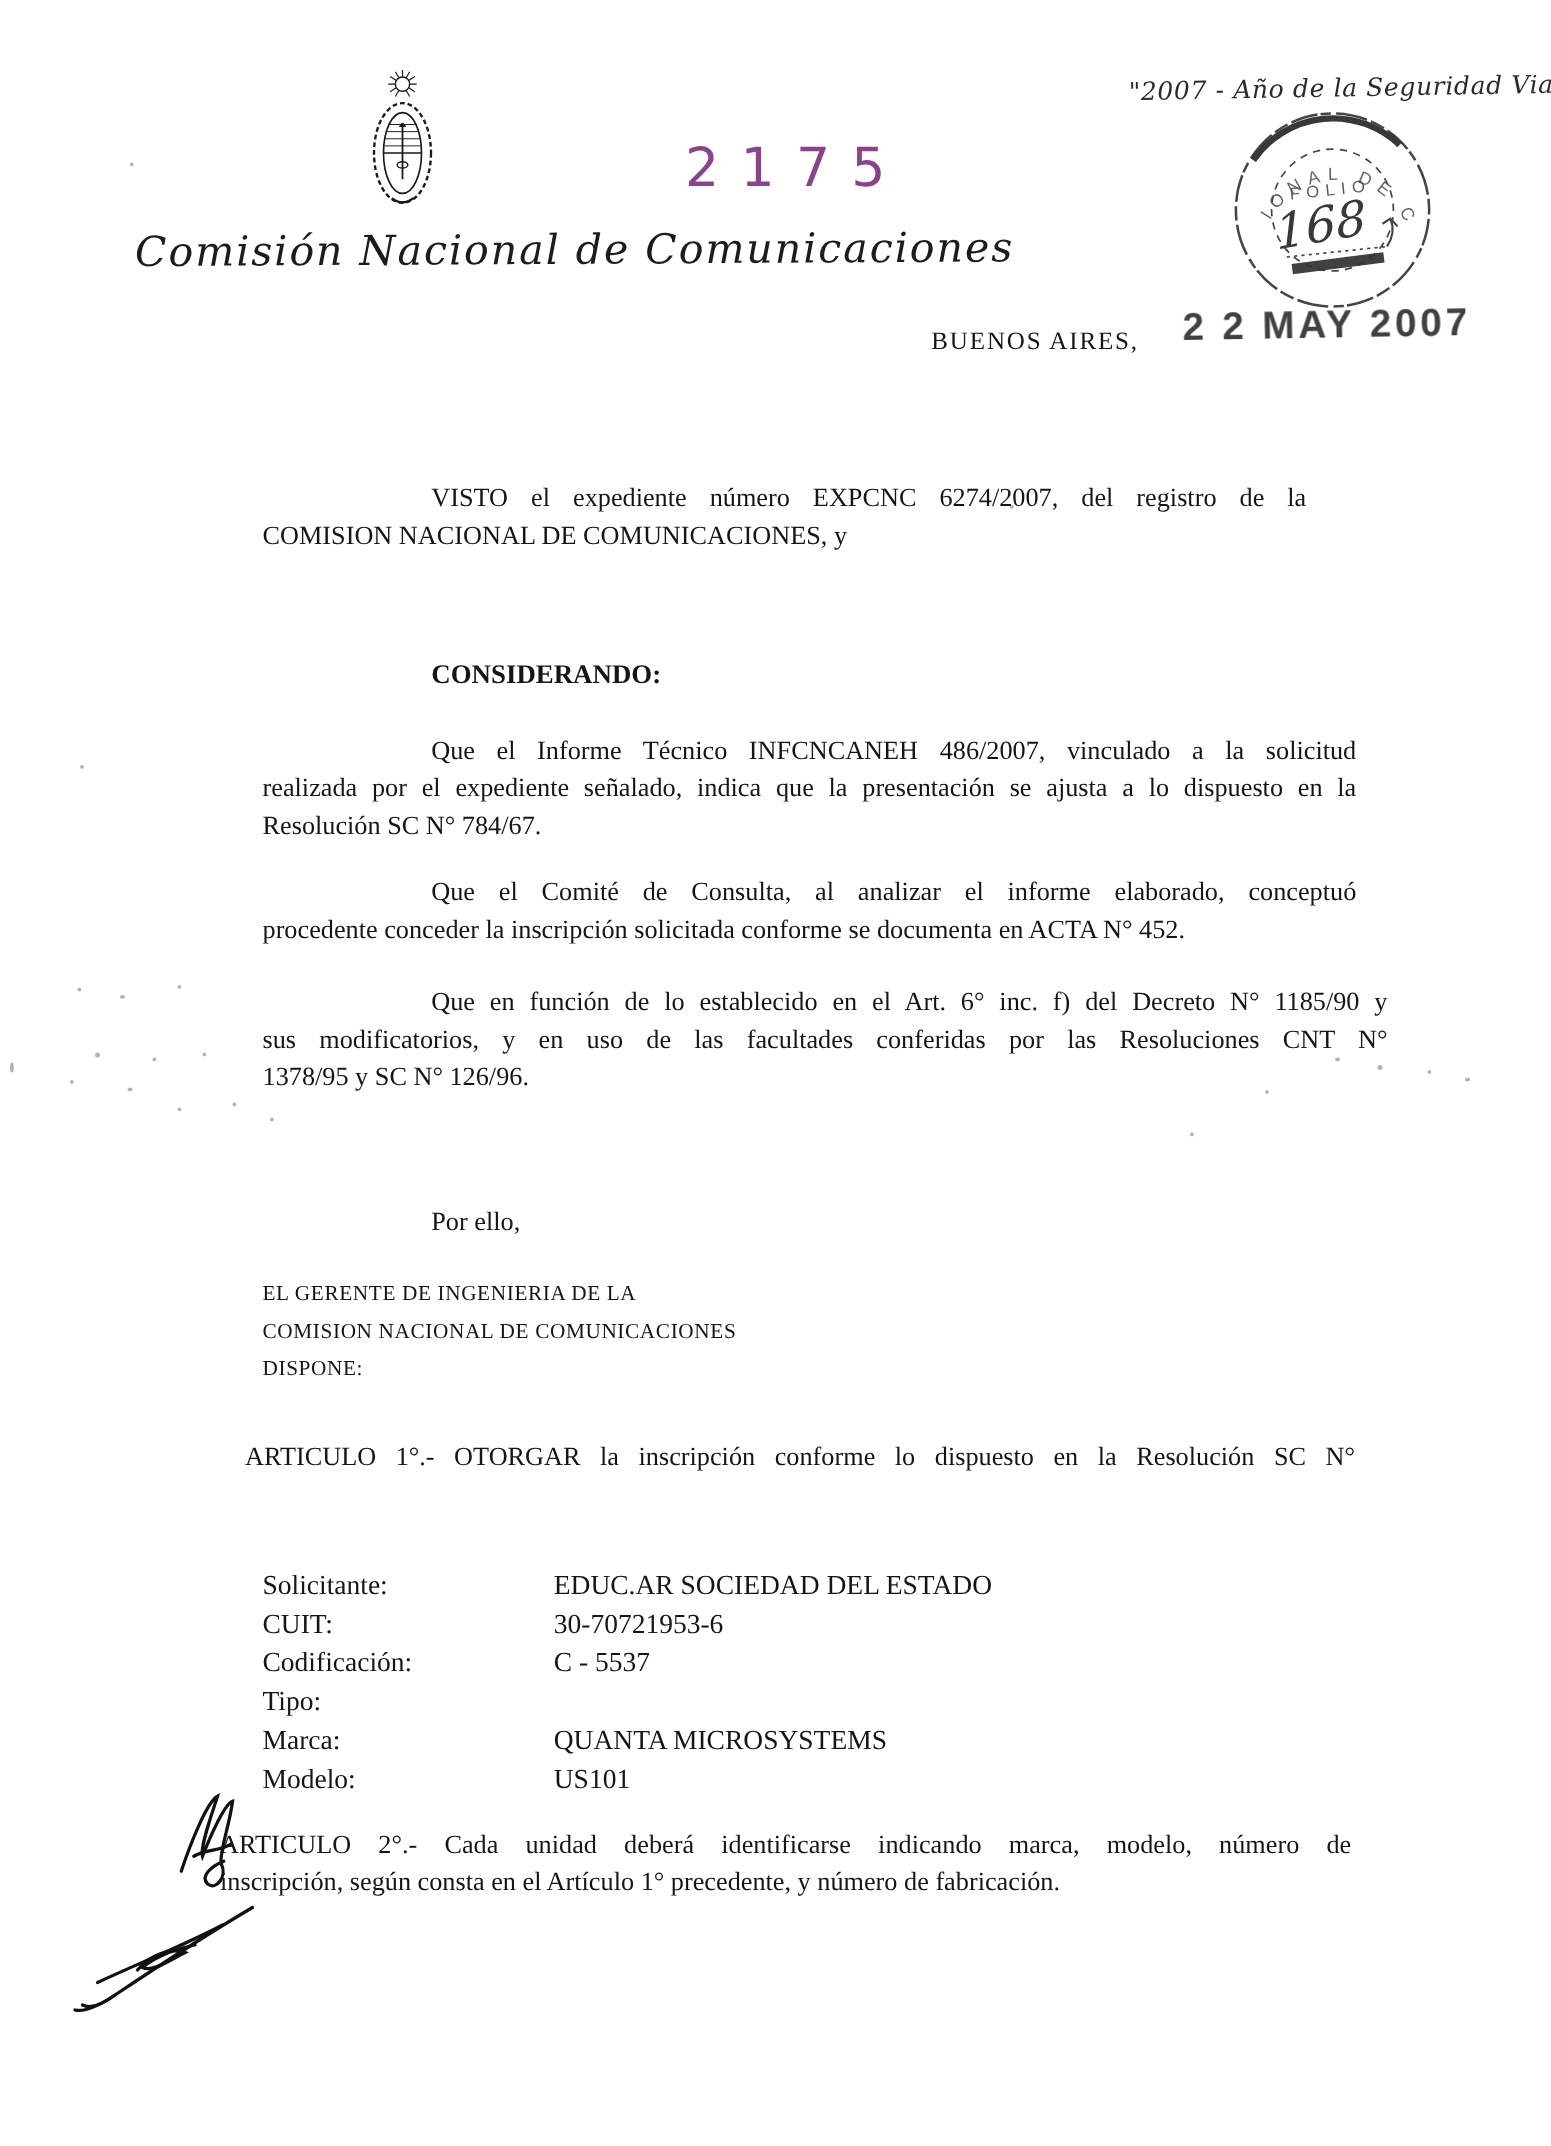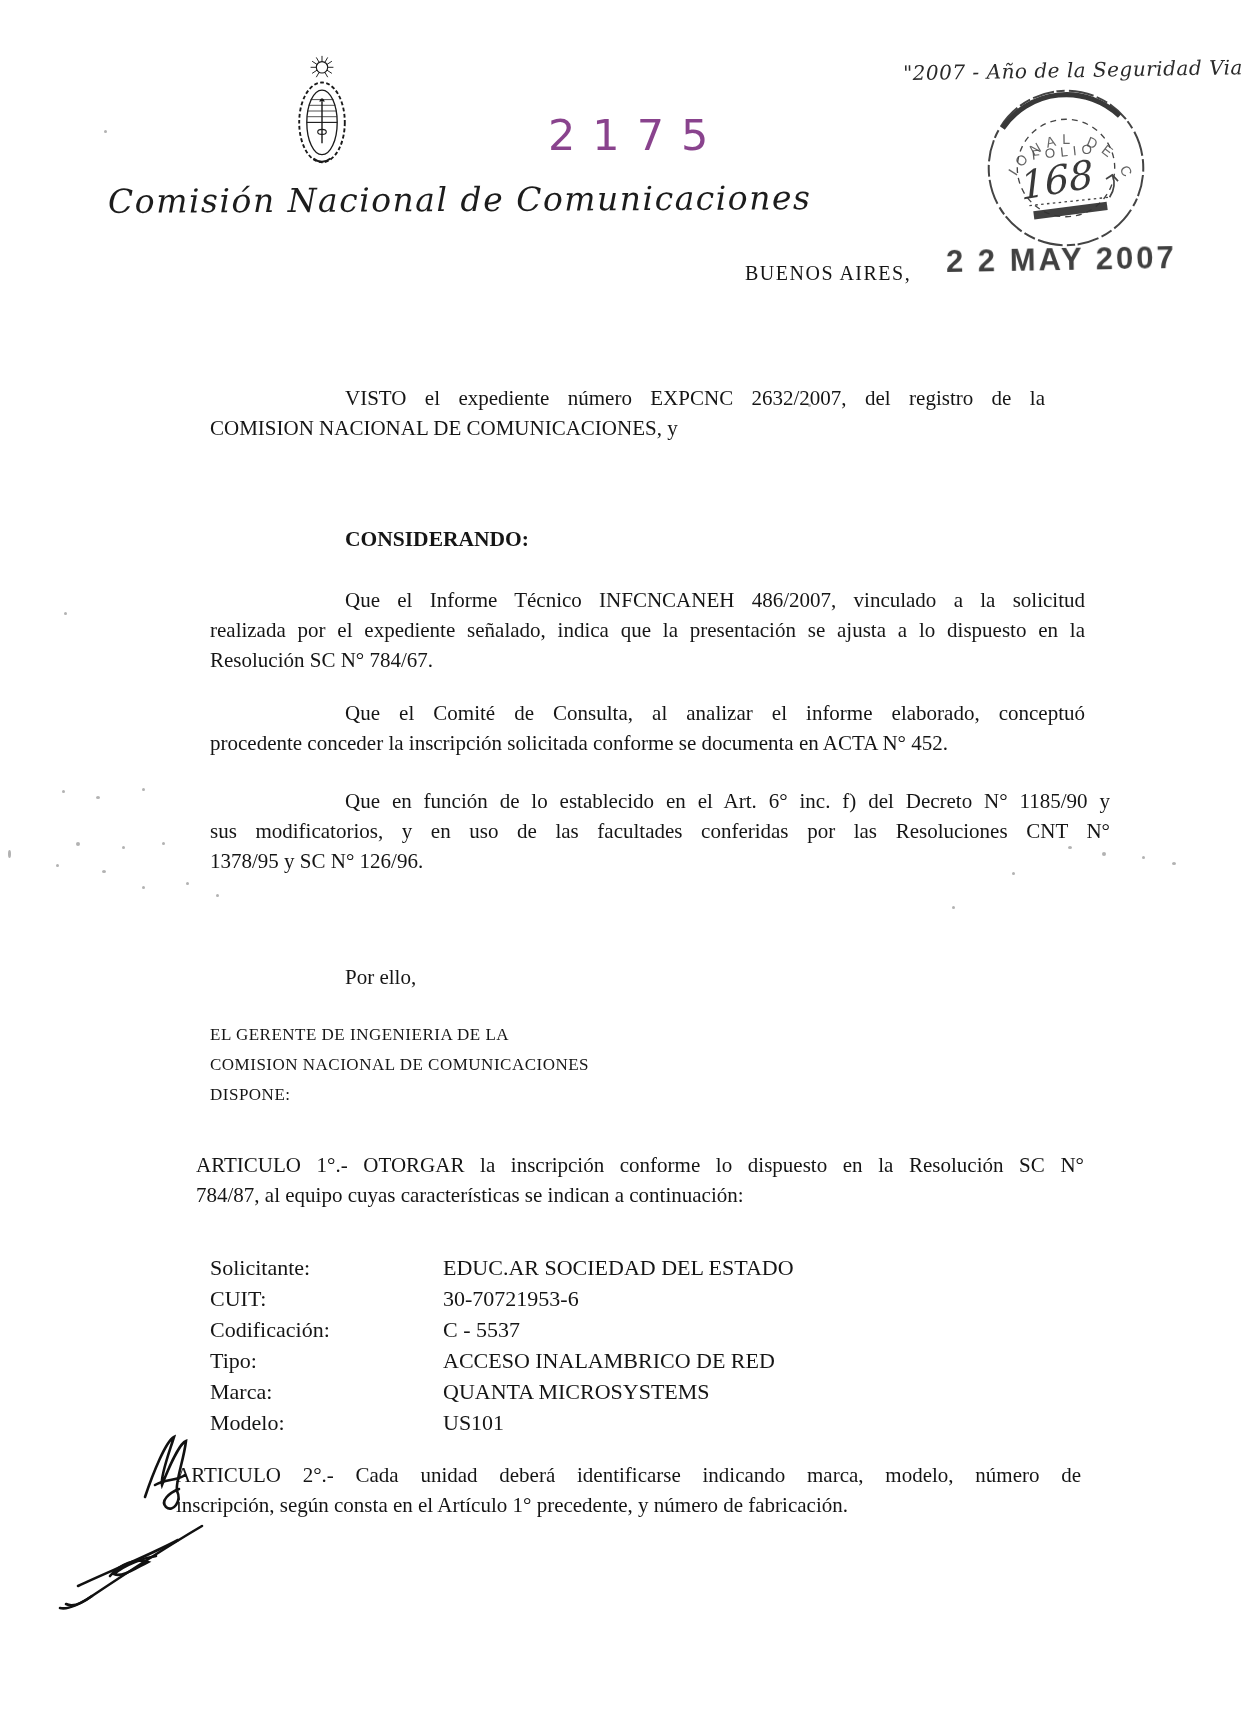--- a/index.html
+++ b/index.html
@@ -98,21 +98,21 @@
     <path d="M 56 152 L 144 150" stroke="#151515" stroke-width="10" opacity=".92"></path>
     <path d="M 148 140 q 10 -12 6 -26 m 6 8 l -6 -8 l -8 4" fill="none" stroke="#2b2b2b" stroke-width="2"></path>
   </svg>
 
   <div class="abs org-name">Comisión Nacional de Comunicaciones</div>
 
   <div class="abs city-line">BUENOS AIRES,</div>
   <div class="abs date-stamp">2 2 MAY 2007</div>
 
   <div class="bl" style="top:383px;width:835px;">
-    <div class="ln jl ind">VISTO el expediente número EXPCNC 2632/2007, del registro de la</div>
+    <div class="ln jl ind">VISTO el expediente número EXPCNC 6274/2007, del registro de la</div>
     <div class="ln">COMISION NACIONAL DE COMUNICACIONES, y</div>
   </div>
 
   <div class="bl lbl" style="top:524px;left:345px;width:400px;">CONSIDERANDO:</div>
 
   <div class="bl" style="top:585px;">
     <div class="ln jl ind">Que el Informe Técnico INFCNCANEH 486/2007, vinculado a la solicitud</div>
     <div class="ln jl">realizada por el expediente señalado, indica que la presentación se ajusta a lo dispuesto en la</div>
     <div class="ln">Resolución SC N° 784/67.</div>
   </div>
@@ -131,39 +131,37 @@
   <div class="bl" style="top:962px;left:345px;width:200px;">Por ello,</div>
 
   <div class="bl heading" style="top:1020px;width:900px;">
     <div class="ln">EL GERENTE DE INGENIERIA DE LA</div>
     <div class="ln">COMISION NACIONAL DE COMUNICACIONES</div>
     <div class="ln">DISPONE:</div>
   </div>
 
   <div class="bl" style="top:1130px;left:196px;width:888px;margin-top:20px;">
     <div class="ln jl">ARTICULO 1°.- OTORGAR la inscripción conforme lo dispuesto en la Resolución SC N°</div>
-    <div class="ln">784/87, al equipo cuyas características se indican a continuación:</div>
   </div>
 
   <div class="bl" style="top:1253px;">
     <div class="details-row">
       <span class="dl">Solicitante:</span>
       <span class="dv">EDUC.AR SOCIEDAD DEL ESTADO</span>
     </div>
     <div class="details-row">
       <span class="dl">CUIT:</span>
       <span class="dv">30-70721953-6</span>
     </div>
     <div class="details-row">
       <span class="dl">Codificación:</span>
       <span class="dv">C - 5537</span>
     </div>
     <div class="details-row">
       <span class="dl">Tipo:</span>
-      <span class="dv">ACCESO INALAMBRICO DE RED</span>
     </div>
     <div class="details-row">
       <span class="dl">Marca:</span>
       <span class="dv">QUANTA MICROSYSTEMS</span>
     </div>
     <div class="details-row">
       <span class="dl">Modelo:</span>
       <span class="dv">US101</span>
     </div>
   </div>

